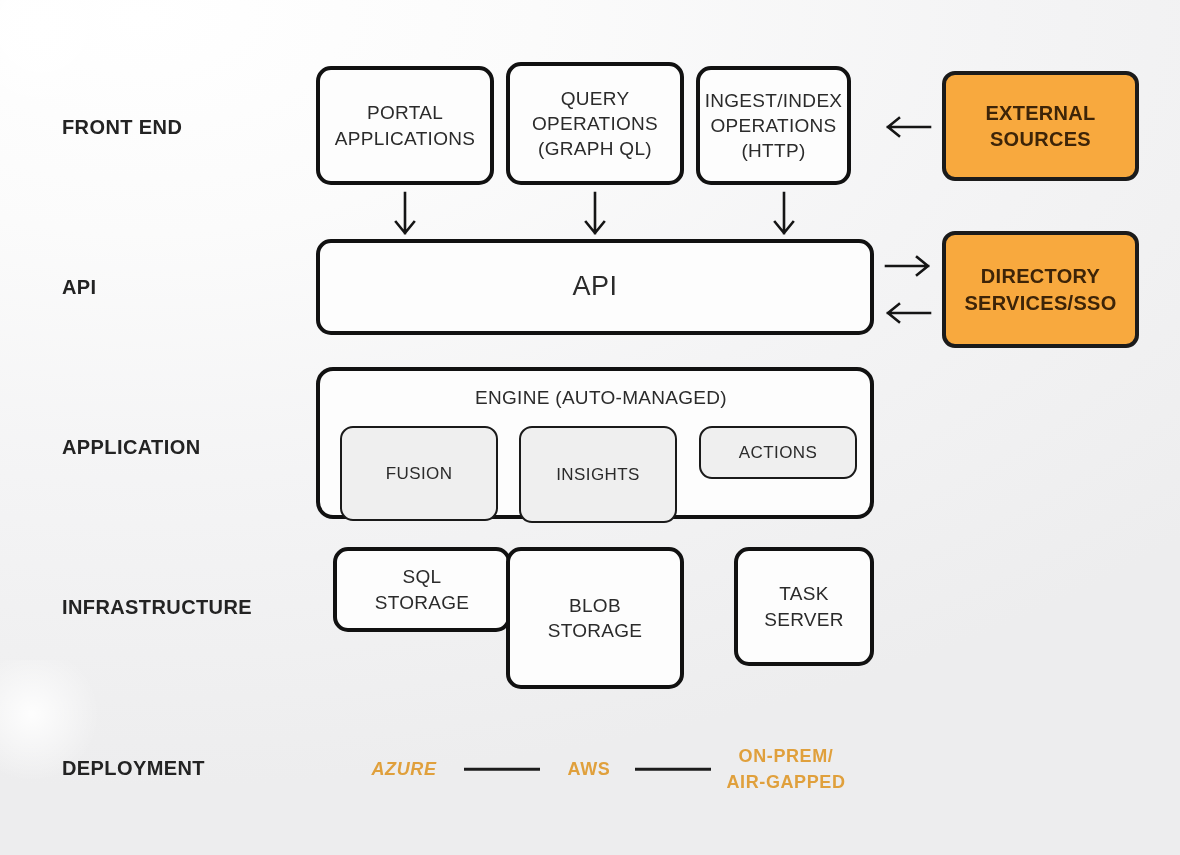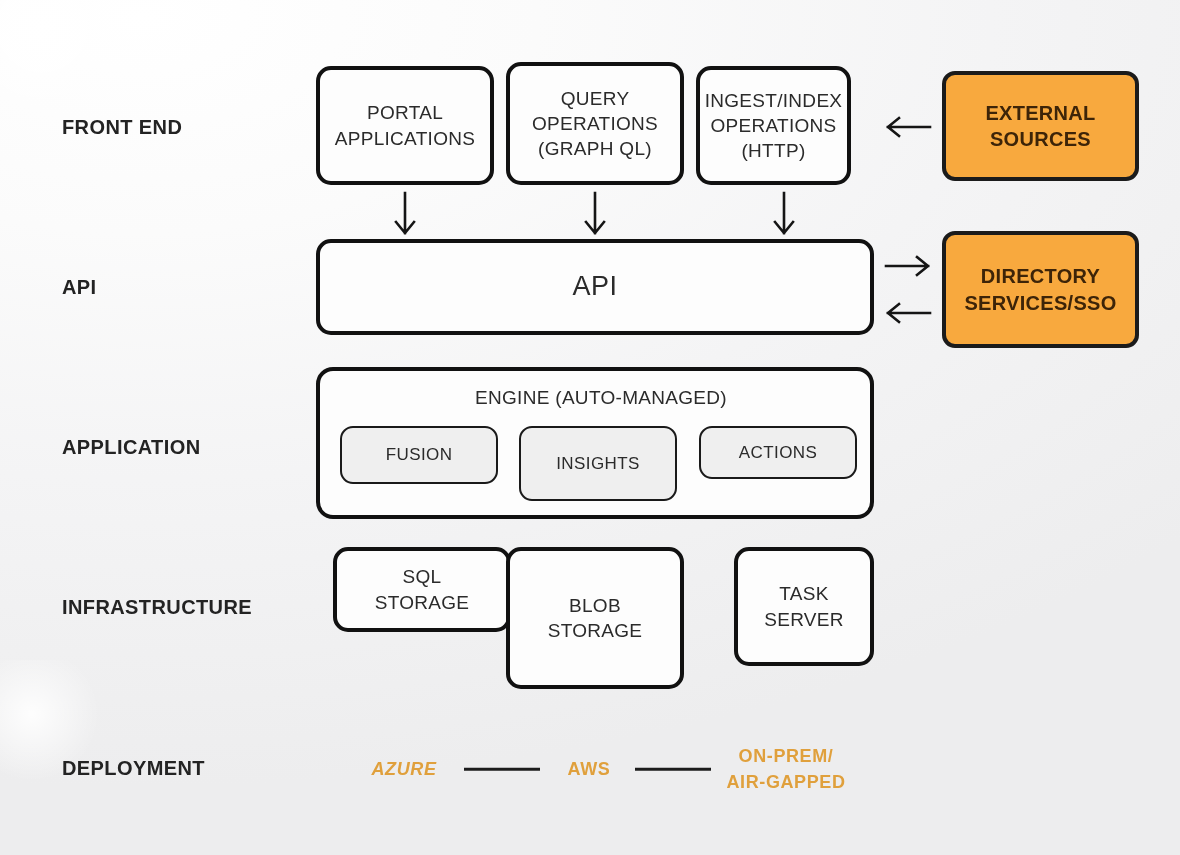--- a/index.html
+++ b/index.html
@@ -226,24 +226,24 @@
   <div class="node orange" style="left:942px; top:231px; width:197px; height:117px;">
     <span class="lines">
       <span>DIRECTORY</span>
       <span>SERVICES/SSO</span>
     </span>
   </div>
 
   <div class="engine-box" style="left:316px; top:367px; width:558px; height:152px;">
     <div class="engine-title">ENGINE (AUTO-MANAGED)</div>
 
-    <div class="sub-node" style="left:20px; top:55px; width:158px; height:58px;">
+    <div class="sub-node" style="left:20px; top:55px; width:158px; height:95px;">
       <span>FUSION</span>
     </div>
-    <div class="sub-node" style="left:199px; top:55px; width:158px; height:75px;">
+    <div class="sub-node" style="left:199px; top:55px; width:158px; height:97px;">
       <span>INSIGHTS</span>
     </div>
     <div class="sub-node" style="left:379px; top:55px; width:158px; height:53px;text-align:center;">
       <span>ACTIONS</span>
     </div>
   </div>
 
   <div class="node" style="left:304px; top:547px; width:178px; height:85px;margin-left:29px;">
     <span class="lines">
       <span>SQL</span>

